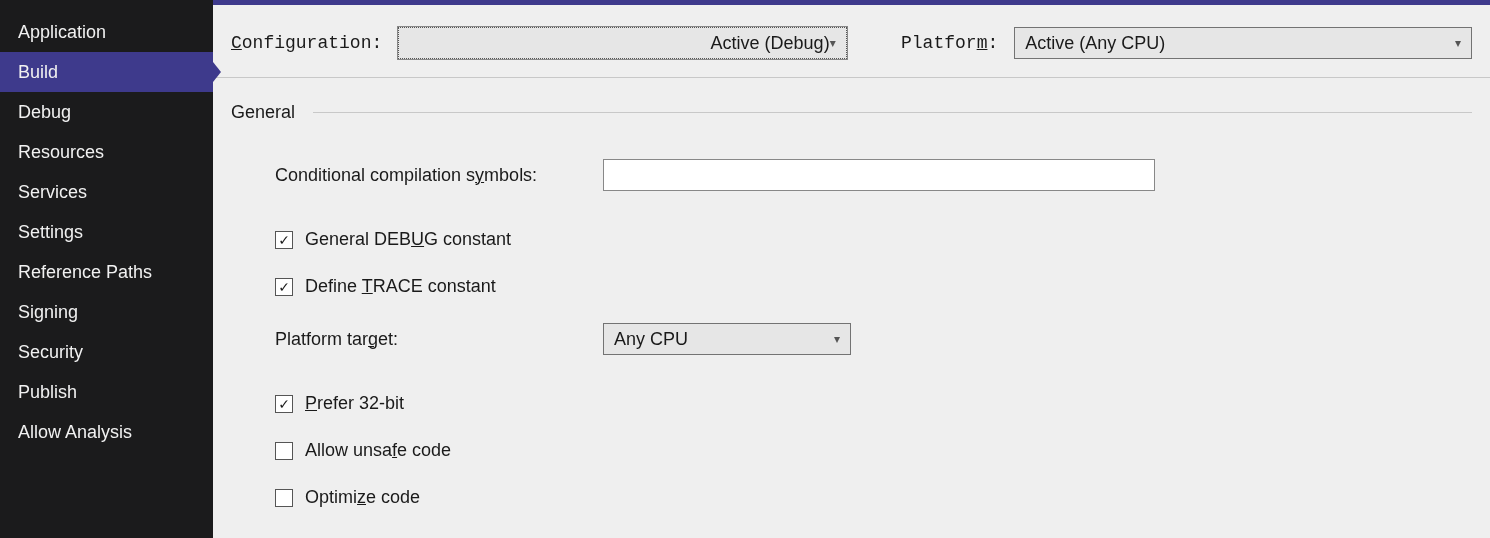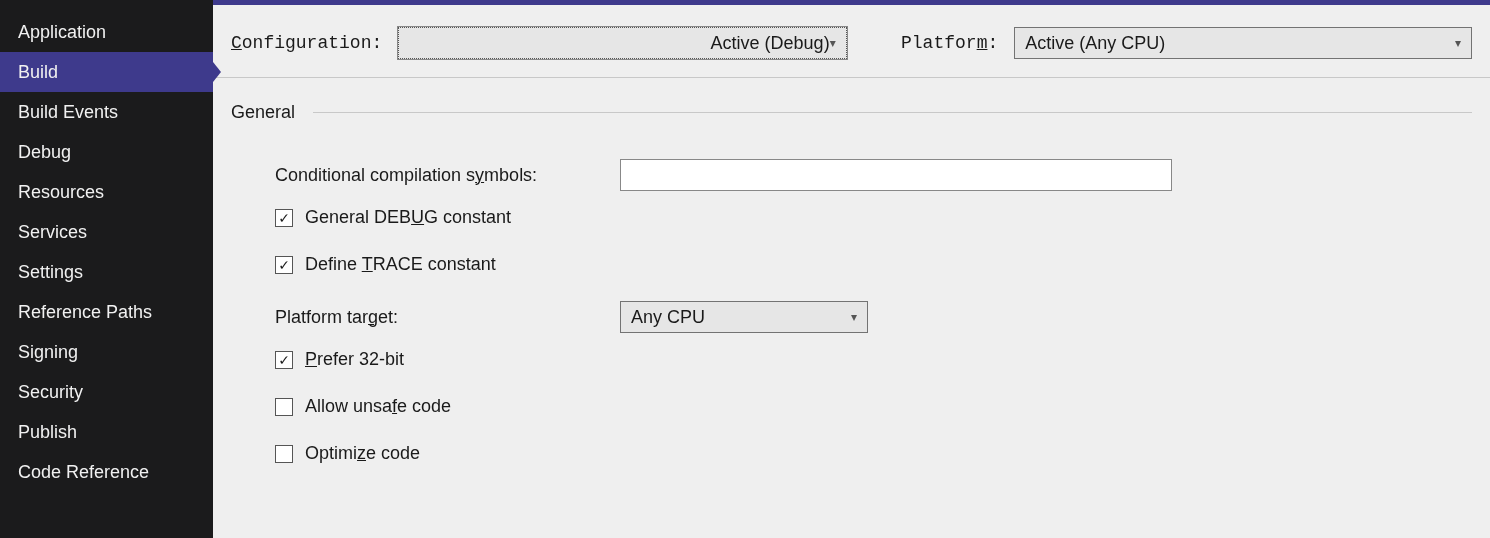--- a/index.html
+++ b/index.html
@@ -113,22 +113,21 @@
       flex: 1;
       height: 1px;
       background: #c8c8c8;
     }
     .form-body {
       padding-left: 44px;
     }
     .form-row {
       display: flex;
       align-items: center;
-      margin-bottom: 16px;
-      gap: 17px;
+      margin-bottom: 38px;
     }
     .form-label {
       width: 328px;
       font-size: 18px;
       color: #1a1a1a;
     }
     .text-input {
       width: 552px;
       height: 32px;
       border: 1px solid #888;
@@ -167,30 +166,29 @@
     .spacer {
       width: 24px;
     }
   </style>
 </head>
 <body>
 
 <div class="sidebar">
   <div class="sidebar-item">Application</div>
   <div class="sidebar-item active">Build</div>
-  <div class="sidebar-item">Build Events</div>
   <div class="sidebar-item">Debug</div>
   <div class="sidebar-item">Resources</div>
   <div class="sidebar-item">Services</div>
   <div class="sidebar-item">Settings</div>
   <div class="sidebar-item">Reference Paths</div>
   <div class="sidebar-item">Signing</div>
   <div class="sidebar-item">Security</div>
   <div class="sidebar-item">Publish</div>
-  <div class="sidebar-item">Code Reference</div>
+  <div class="sidebar-item">Allow Analysis</div>
 </div>
 
 <div class="main">
   <div class="config-row">
     <span class="config-label"><span class="underline-accesskey">C</span><span>onfiguration:</span></span>
     <div class="dropdown config-dropdown active-focus">
       <span>Active (Debug)</span>
       <span class="chevron">▾</span>
     </div>
     <div class="spacer"></div>

